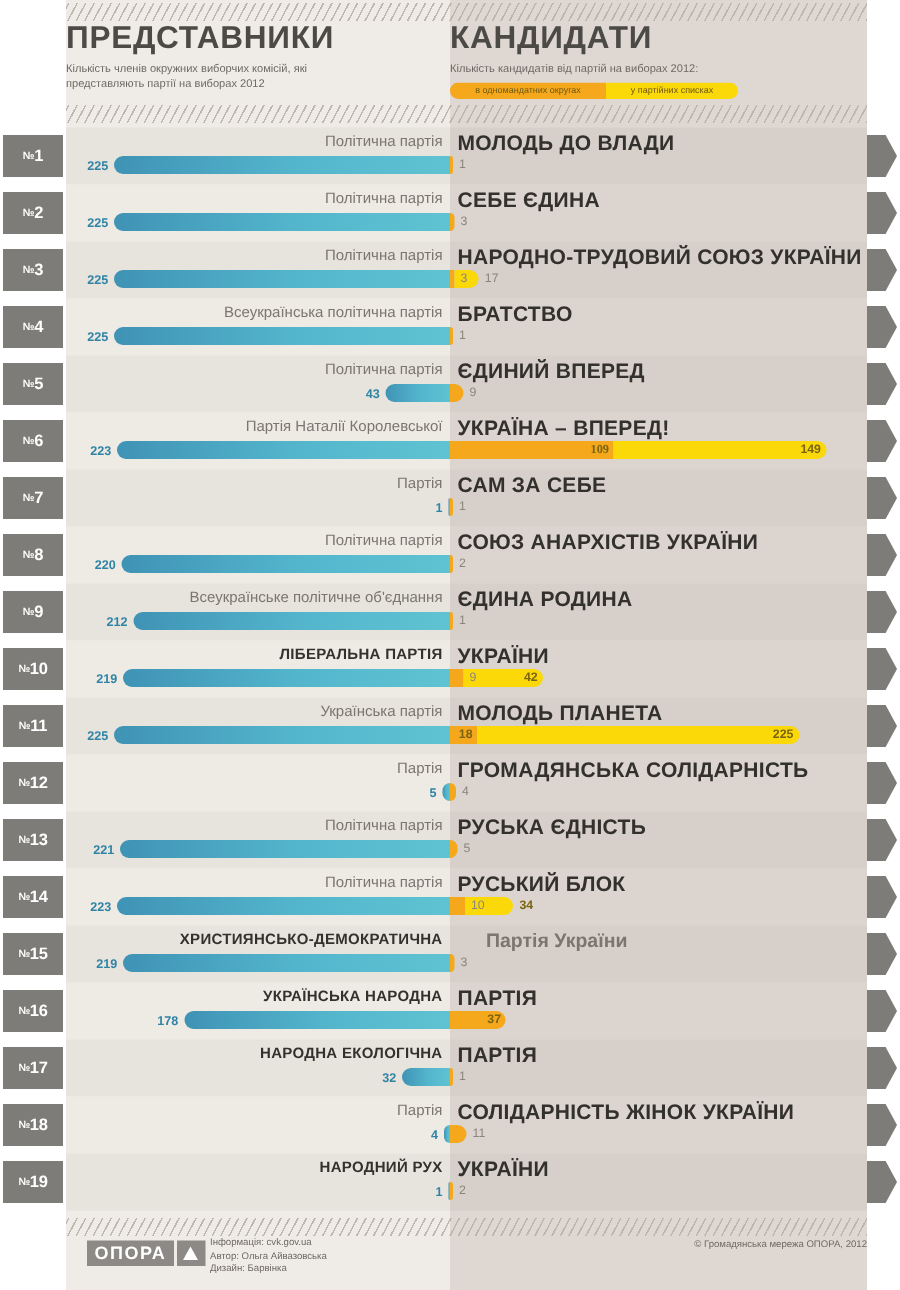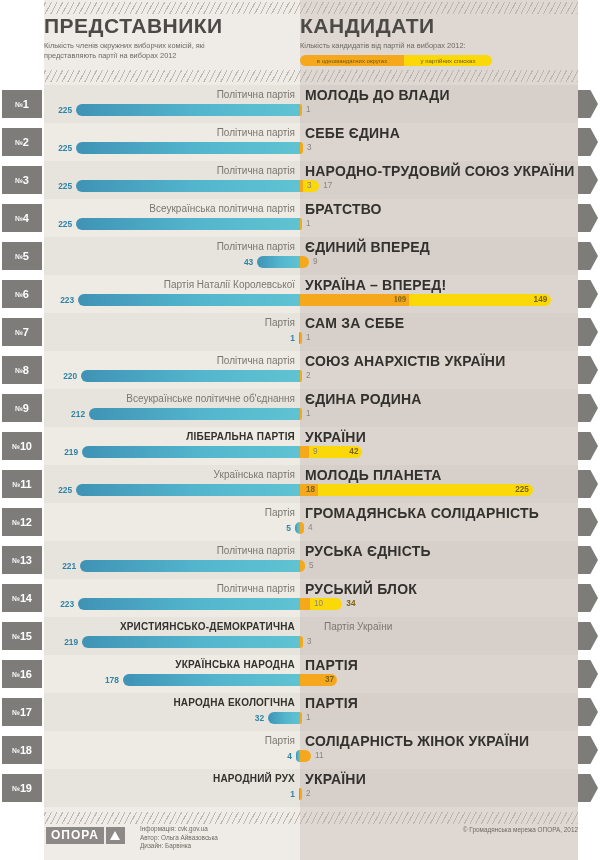--- a/index.html
+++ b/index.html
@@ -183,22 +183,22 @@
     letter-spacing: .2px;
   }
   
   .lbl-pre.strong {
     font-size: 10px;
     font-weight: bold;
     color: #33312e;
     letter-spacing: .2px;
   }
   .lbl-main.weak {
-    font-size: 10px;
-    font-weight: normal;
+    font-size: 13px;
+    font-weight: bold;
     color: #7b766f;
     letter-spacing: 0;
     padding-left: 24px;
   }
 
   
   .bars {
     position: absolute;
     left: 0; top: 18px;
     width: 600px; height: 14px;
@@ -269,20 +269,21 @@
     gap: 2px;
   }
   .opora-word {
     background: #8c8986;
     color: #ffffff;
     font-weight: bold;
     font-size: 12px;
     letter-spacing: 1px;
     padding: 2px 5px;
     line-height: 13px;
+    margin-left: 12px;
   }
   .opora-tri {
     background: #8c8986;
     width: 19px; height: 17px;
     position: relative;
   }
   .opora-tri::after {
     content: "";
     position: absolute;
     left: 4px; top: 4px;

